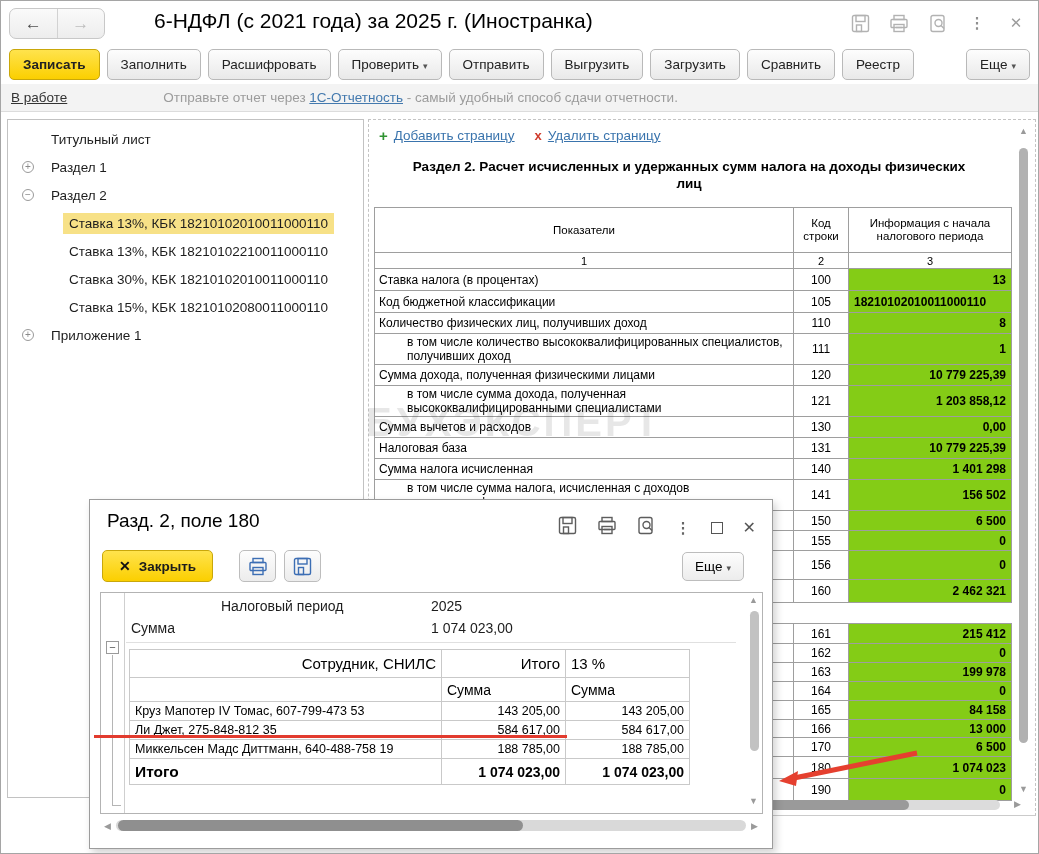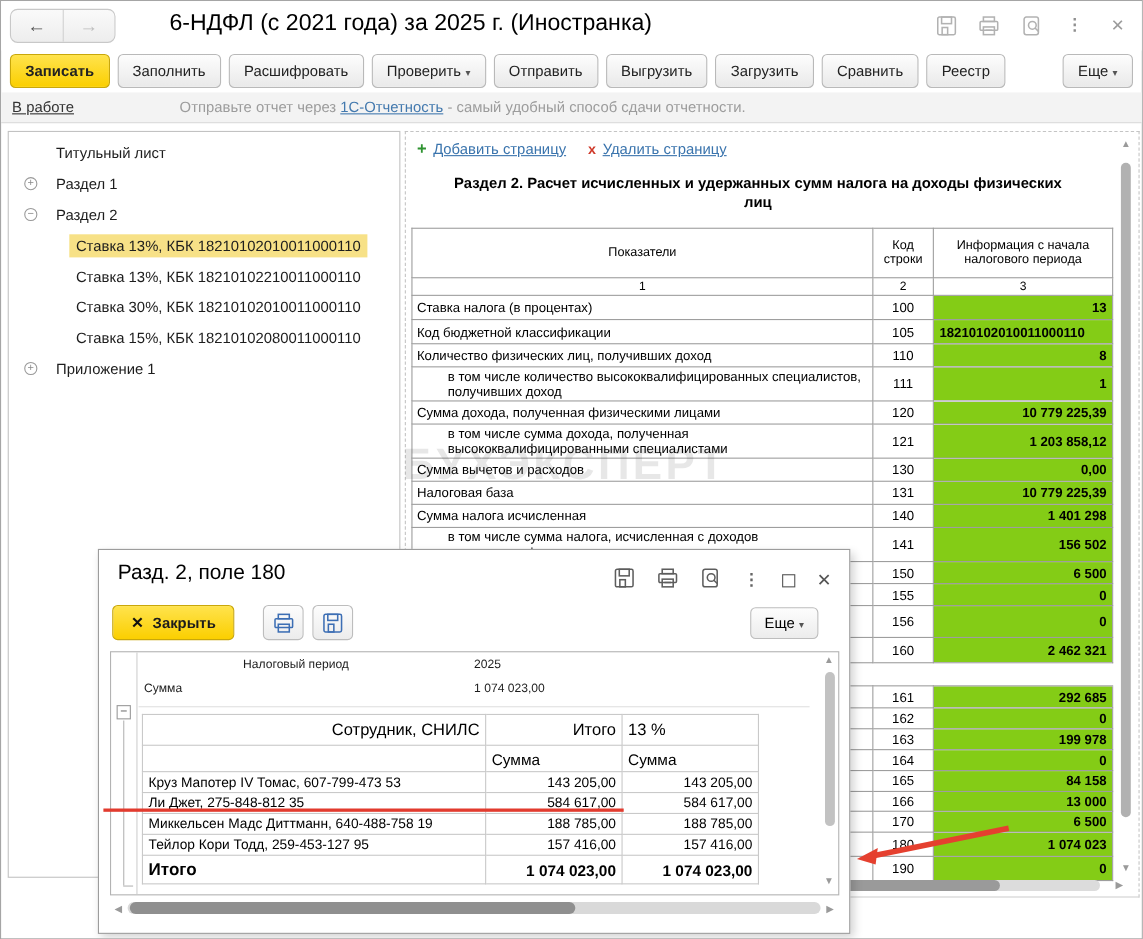--- a/index.html
+++ b/index.html
@@ -85,21 +85,21 @@
   .btn-close .x { color:#111; font-weight:bold; margin-right:8px; font-size:14px; }
   .mini-btn { position:absolute; top:0; width:37px; height:32px; border:1px solid #bdbdbd; border-radius:5px; background:linear-gradient(#fdfdfd,#ececec); display:flex; align-items:center; justify-content:center; cursor:pointer; }
   .mini-btn svg { stroke:#3c6eb4; fill:none; stroke-width:1.4; }
   .btn-more { position:absolute; right:0; top:2px; height:29px; padding:0 12px; border:1px solid #bdbdbd; border-radius:5px; background:linear-gradient(#fdfdfd,#ececec); font-size:13.5px; cursor:pointer; }
 
   .popup-content { position:absolute; left:10px; top:92px; width:663px; height:222px; border:1px solid #b3b3b3; background:#fff; overflow:hidden; }
   .gutter { position:absolute; left:0; top:0; width:24px; height:100%; border-right:1px solid #cfcfcf; }
   .group-box { position:absolute; left:5px; top:48px; width:13px; height:13px; border:1px solid #9a9a9a; color:#555; font-size:11px; line-height:10px; text-align:center; background:#fff; cursor:pointer; }
   .group-line { position:absolute; left:11px; top:62px; width:1px; height:150px; background:#b5b5b5; }
   .group-tick { position:absolute; left:11px; top:212px; width:9px; height:1px; background:#b5b5b5; }
-  .p-field { position:absolute; font-size:11px; color:#1d1d1d; white-space:nowrap;text-align:right; }
+  .p-field { position:absolute; font-size:14px; color:#1d1d1d; white-space:nowrap;text-align:right; }
   .fields-sep { position:absolute; left:25px; top:49px; width:610px; height:1px; background:#e0e0e0; }
 
   table.emp { position:absolute; left:28px; top:56px; border-collapse:collapse; table-layout:fixed; }
   table.emp th, table.emp td { border:1px solid #c9c9c9; font-weight:normal; overflow:hidden; white-space:nowrap; }
   table.emp th { text-align:right; font-size:15px; padding:3px 5px; height:28px; }
   table.emp th.c { text-align:left; }
   tr.subhead td { font-size:14px; padding:2px 5px; height:24px; }
   tr.emp-row td { font-size:12.5px; height:19px; padding:0 5px; }
   tr.emp-row td.num, tr.total td.num { text-align:right; }
   tr.total td { font-weight:bold; height:26px; padding:1px 5px; font-size:14px; }
@@ -300,21 +300,21 @@
             <td class="lbl"></td>
             <td class="code">160</td>
             <td class="val">2 462 321</td>
           </tr>
           <tr class="divider">
             <td colspan="3"></td>
           </tr>
           <tr class="r20">
             <td class="lbl"></td>
             <td class="code">161</td>
-            <td class="val">292 685</td>
+            <td class="val">215 412</td>
           </tr>
           <tr class="r19">
             <td class="lbl"></td>
             <td class="code">162</td>
             <td class="val">0</td>
           </tr>
           <tr class="r19">
             <td class="lbl"></td>
             <td class="code">163</td>
             <td class="val">199 978</td>
@@ -454,25 +454,20 @@
             <tr class="emp-row">
               <td>Ли Джет, 275-848-812 35</td>
               <td class="num">584 617,00</td>
               <td class="num">584 617,00</td>
             </tr>
             <tr class="emp-row">
               <td>Миккельсен Мадс Диттманн, 640-488-758 19</td>
               <td class="num">188 785,00</td>
               <td class="num">188 785,00</td>
             </tr>
-            <tr class="emp-row">
-              <td>Тейлор Кори Тодд, 259-453-127 95</td>
-              <td class="num">157 416,00</td>
-              <td class="num">157 416,00</td>
-            </tr>
             <tr class="total">
               <td class="name">Итого</td>
               <td class="num">1 074 023,00</td>
               <td class="num">1 074 023,00</td>
             </tr>
           </tbody>
       </table>
 
       <span class="pc-arrow" style="top:2px">▲</span>
       <div class="pc-vscroll-thumb"></div>

